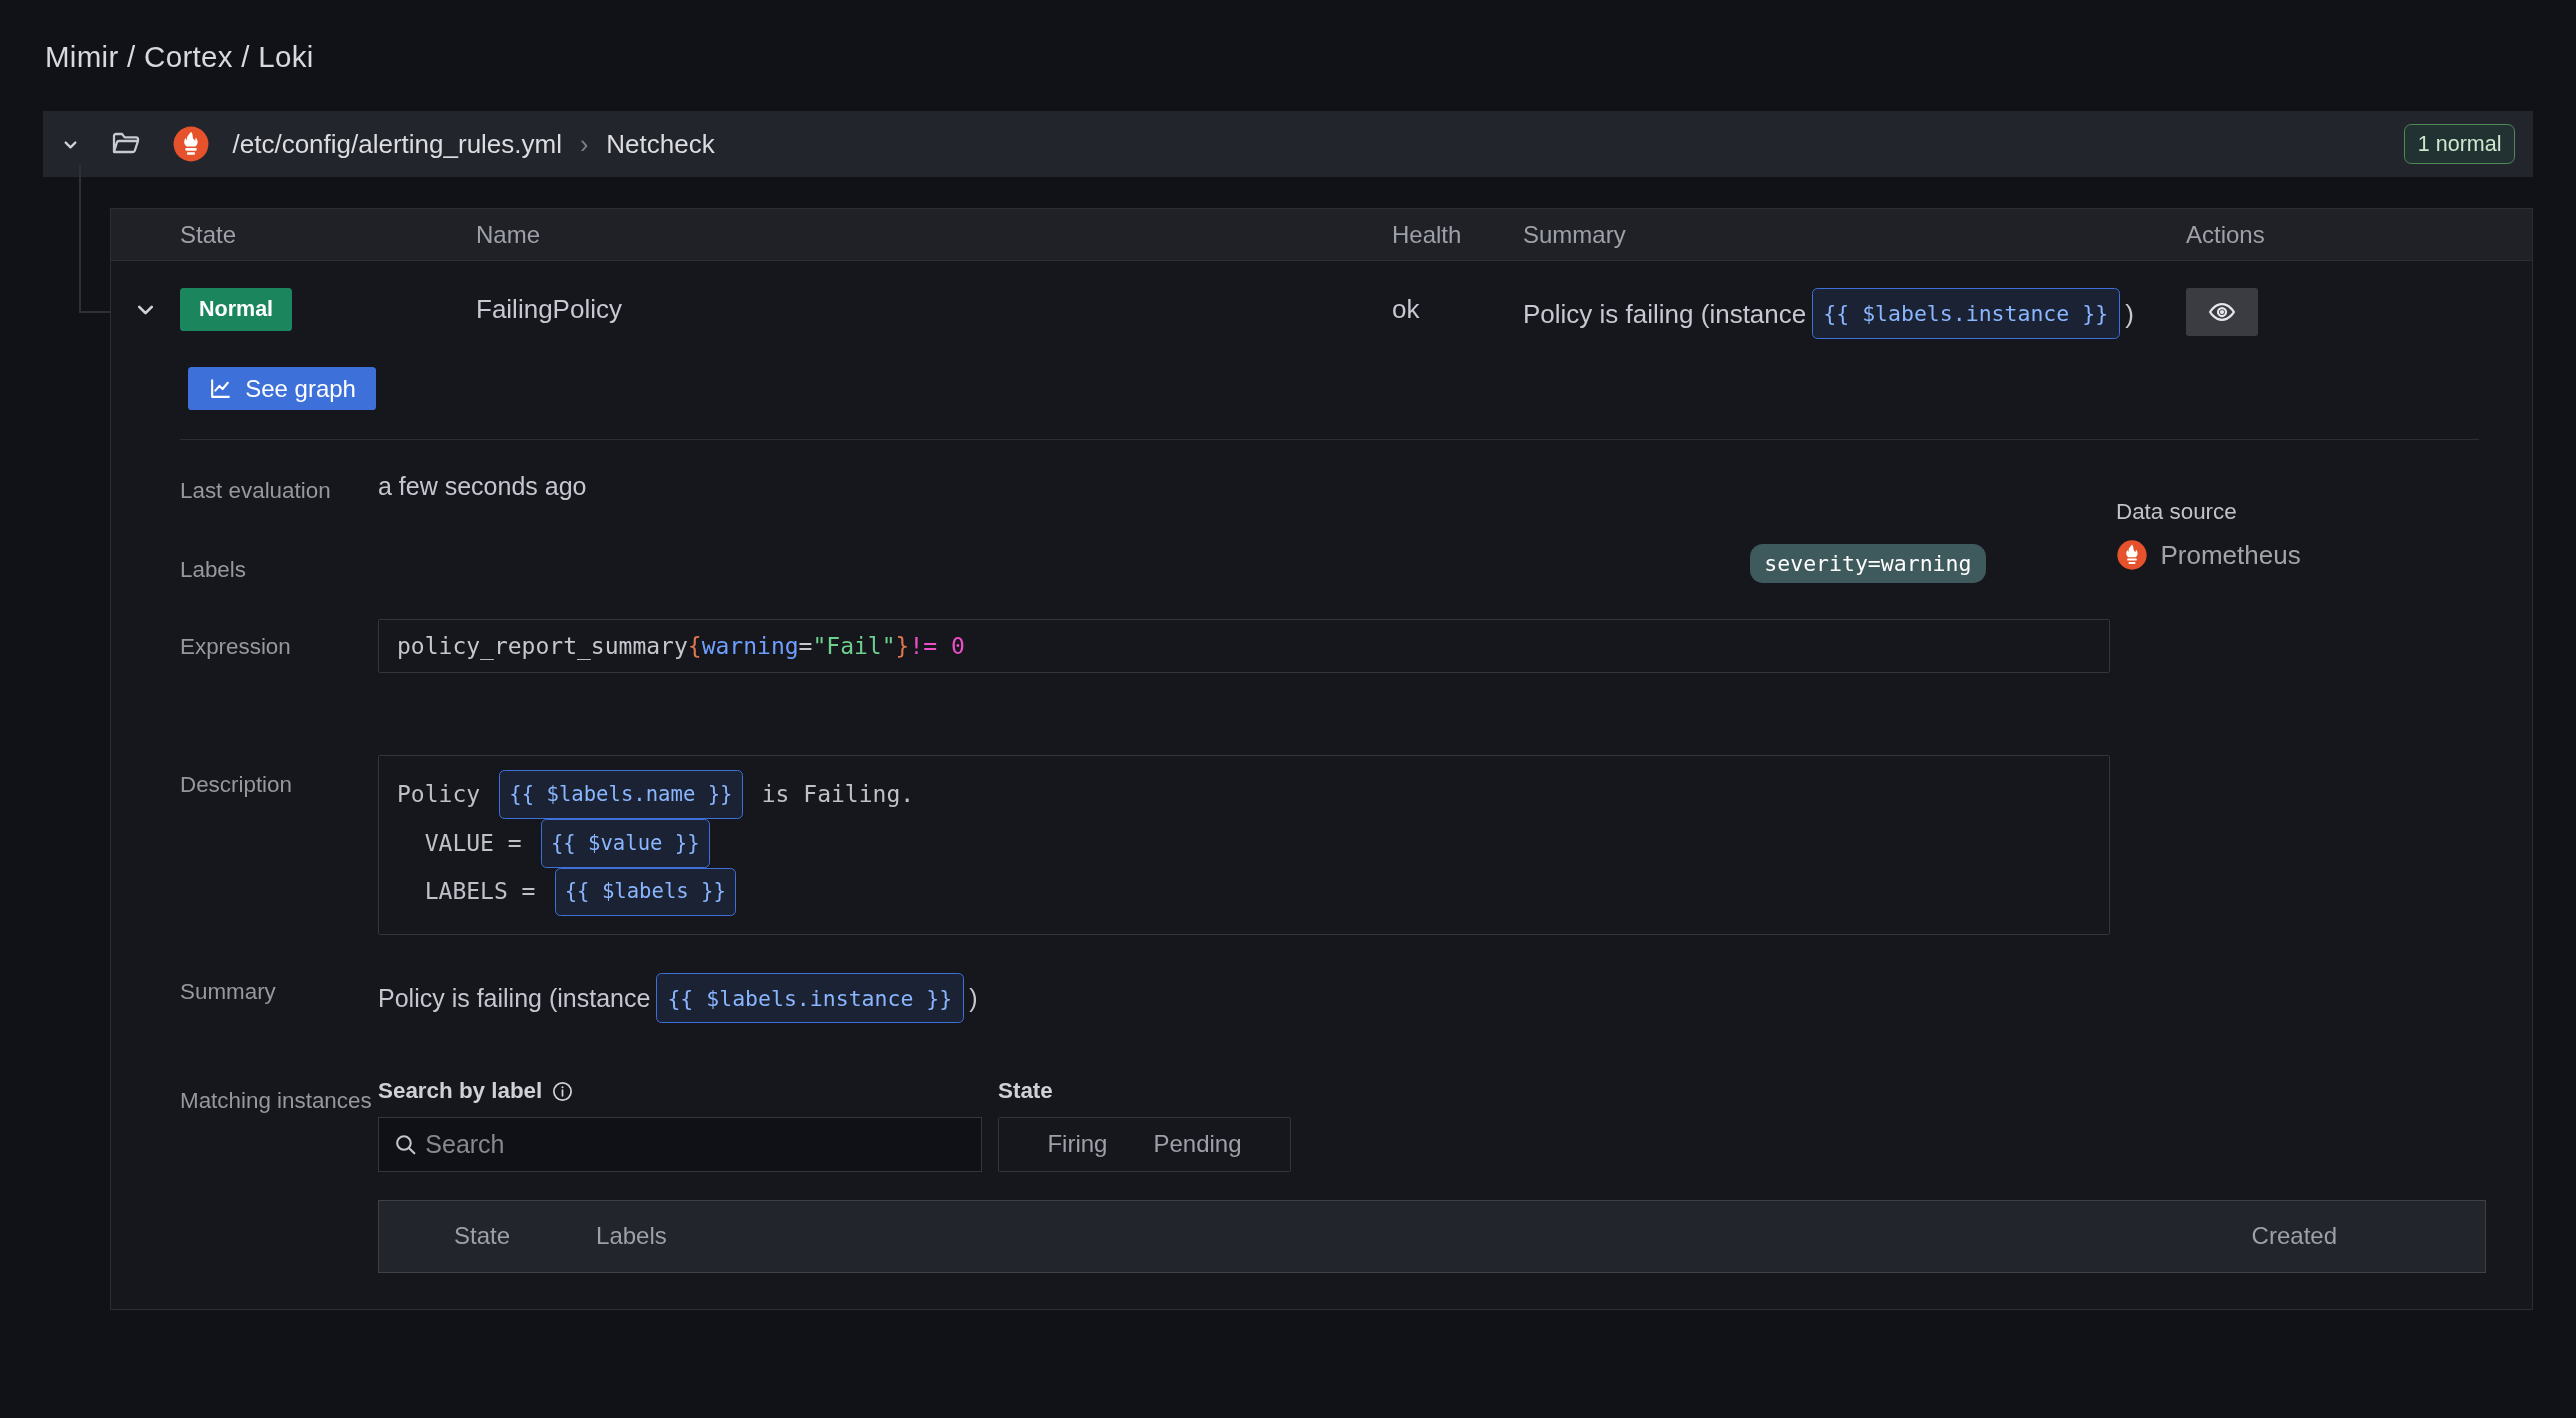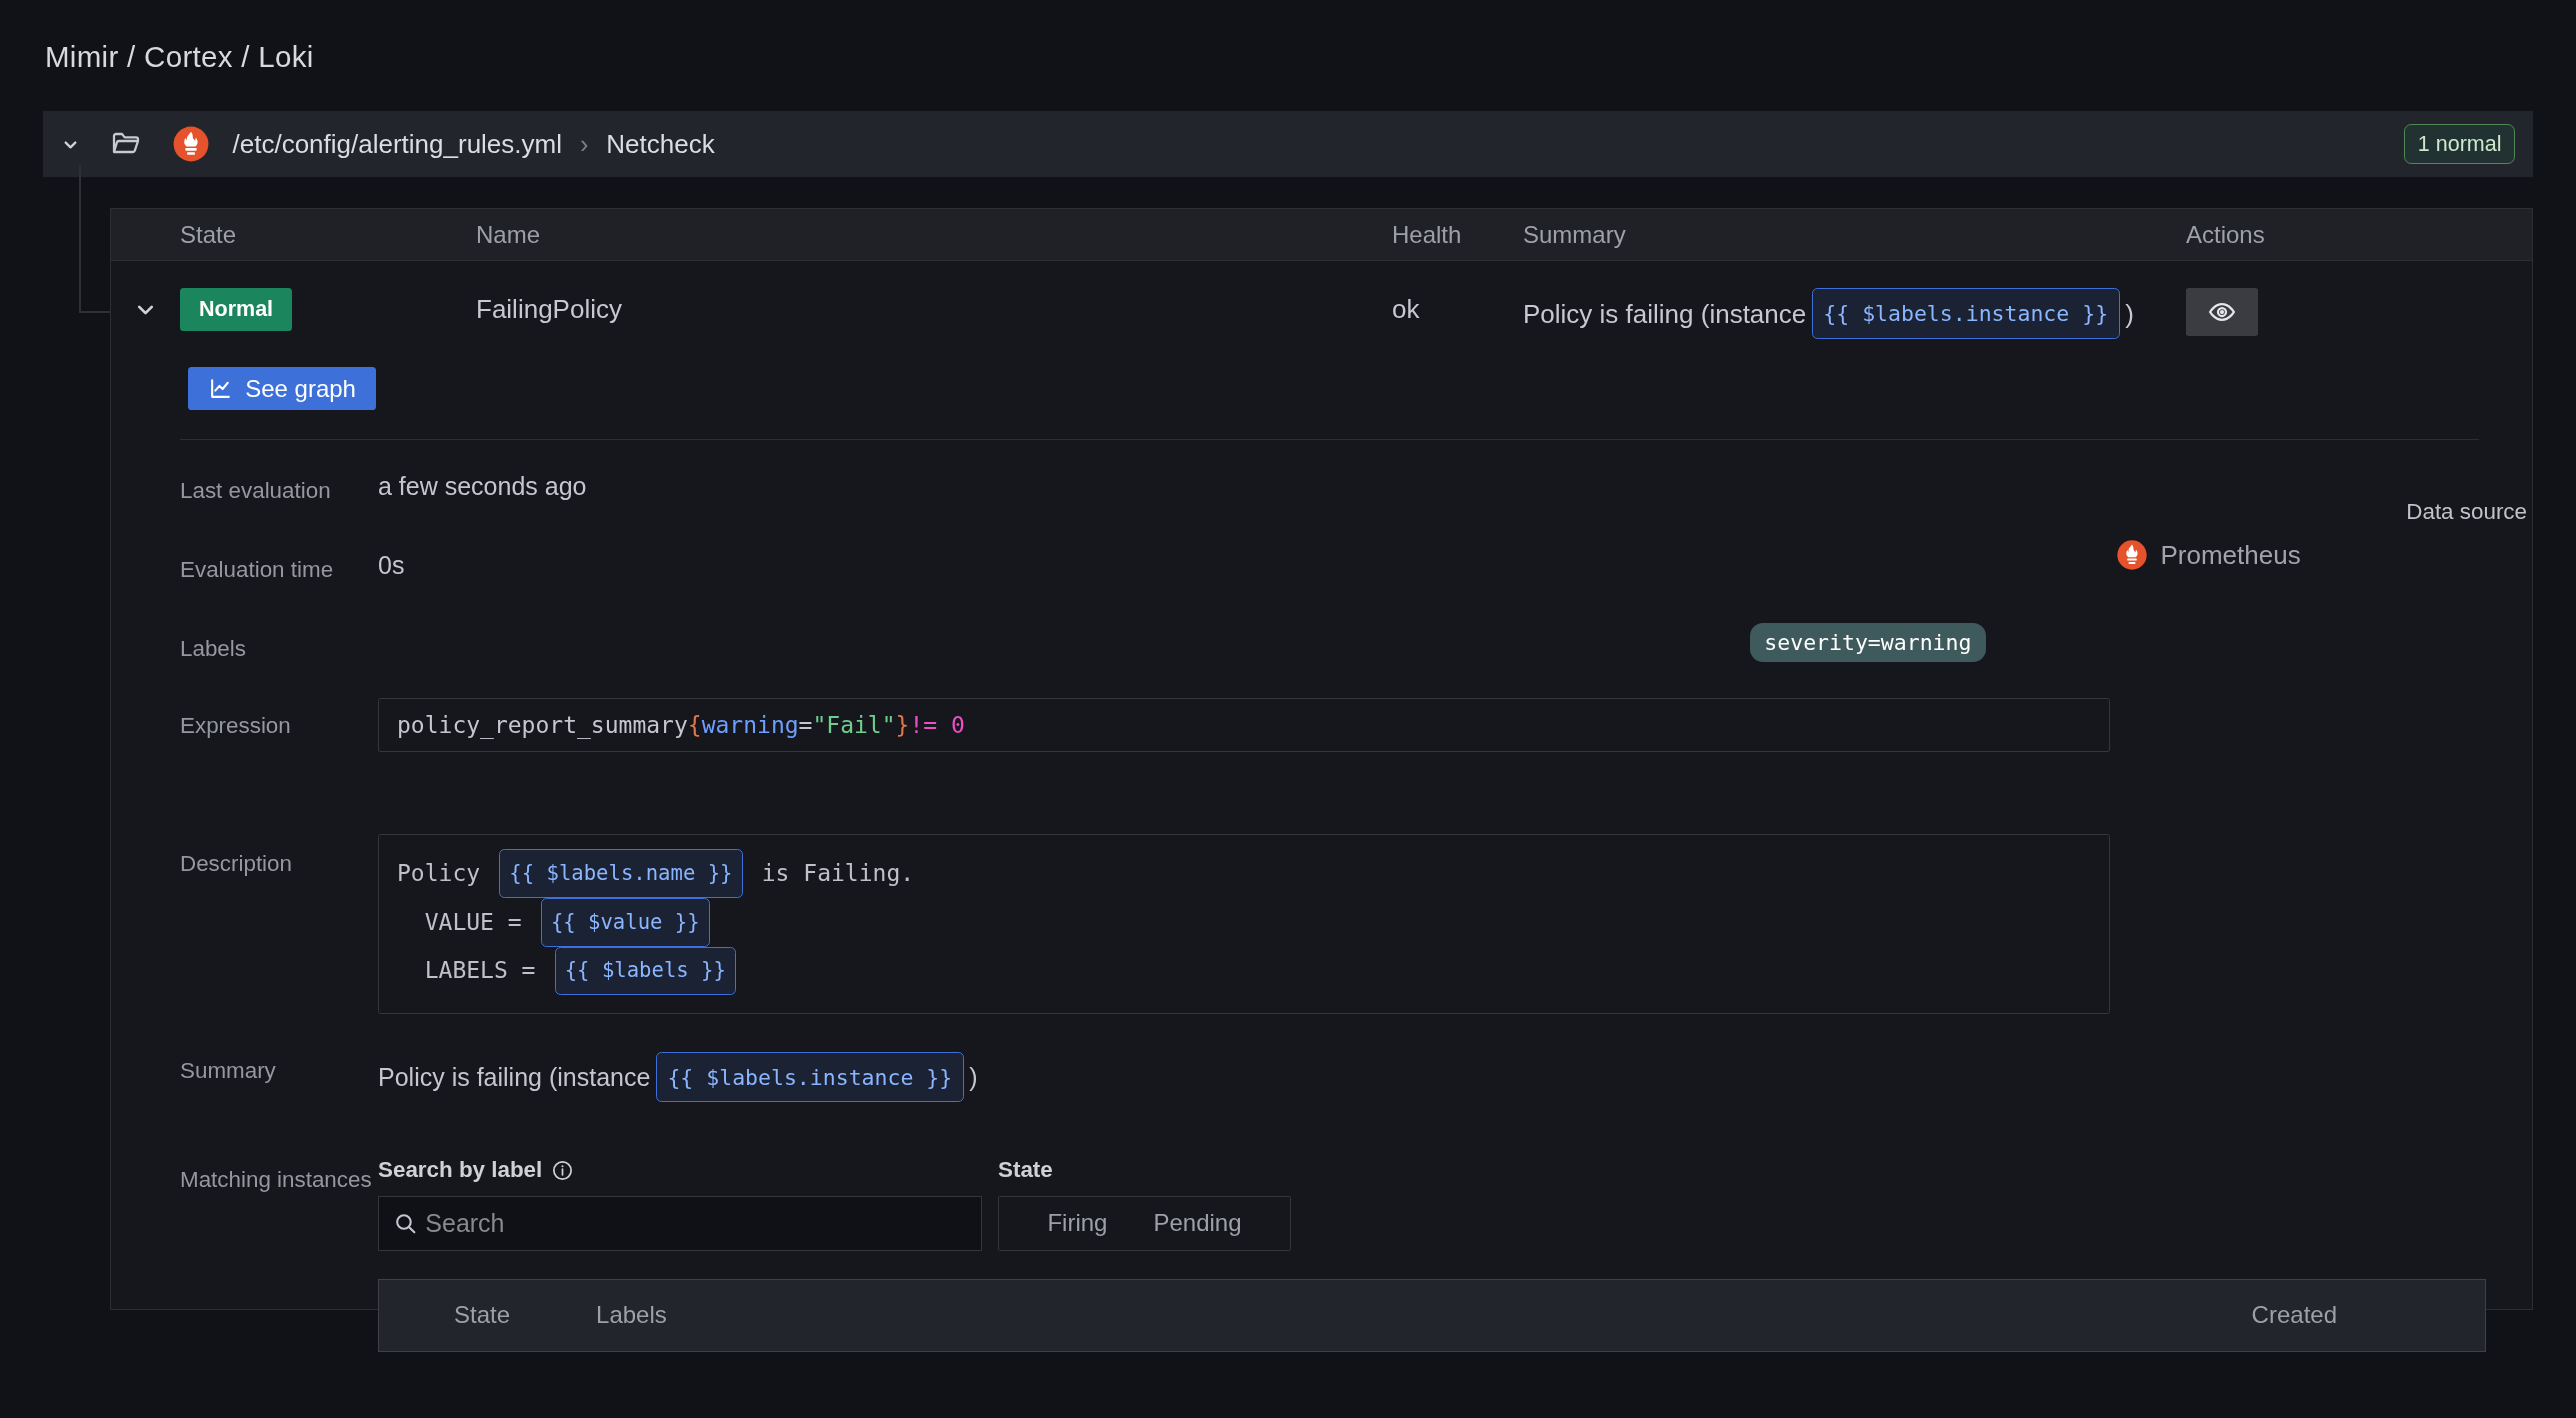--- a/index.html
+++ b/index.html
@@ -161,21 +161,21 @@
     display:flex; align-items:center;
     font-size:24px; color:#9da0a8;
   }
   .it-state { margin-left:75px; }
   .it-labels { margin-left:86px; }
   .it-created { margin-left:auto; margin-right:148px; }
 
   .datasource {
     position:absolute; left:1936px; top:27px; width:411px;
   }
-  .ds-label { font-size:22.4px; color:#c2c3c9;text-align:right; }
+  .ds-label { font-size:22.4px; color:#c2c3c9; }
   .ds-value { margin-top:14.3px; display:flex; align-items:center; gap:12.5px; font-size:26px; color:#a2a4ab; }
 
   svg { display:block; }
 </style>
 </head>
 <body>
 
 <div class="page-title">Mimir / Cortex / Loki</div>
 
 <div class="group-bar">
@@ -264,24 +264,20 @@
 
     <div class="divider"></div>
 
     <div class="drows">
 
       <div class="drow mt1">
         <div class="dlabel">Last evaluation</div>
         <div class="dvalue">a few seconds ago</div>
       </div>
 
-      <div class="drow mt2">
-        <div class="dlabel">Evaluation time</div>
-        <div class="dvalue">0s</div>
-      </div>
 
       <div class="drow mt2">
         <div class="dlabel">Labels</div>
         <div class="labels-value">
           <span class="kv-chip">severity=warning</span>
         </div>
       </div>
 
       <div class="drow" style="margin-top:30px;">
         <div class="dlabel" style="padding-top:9px;">Expression</div>

